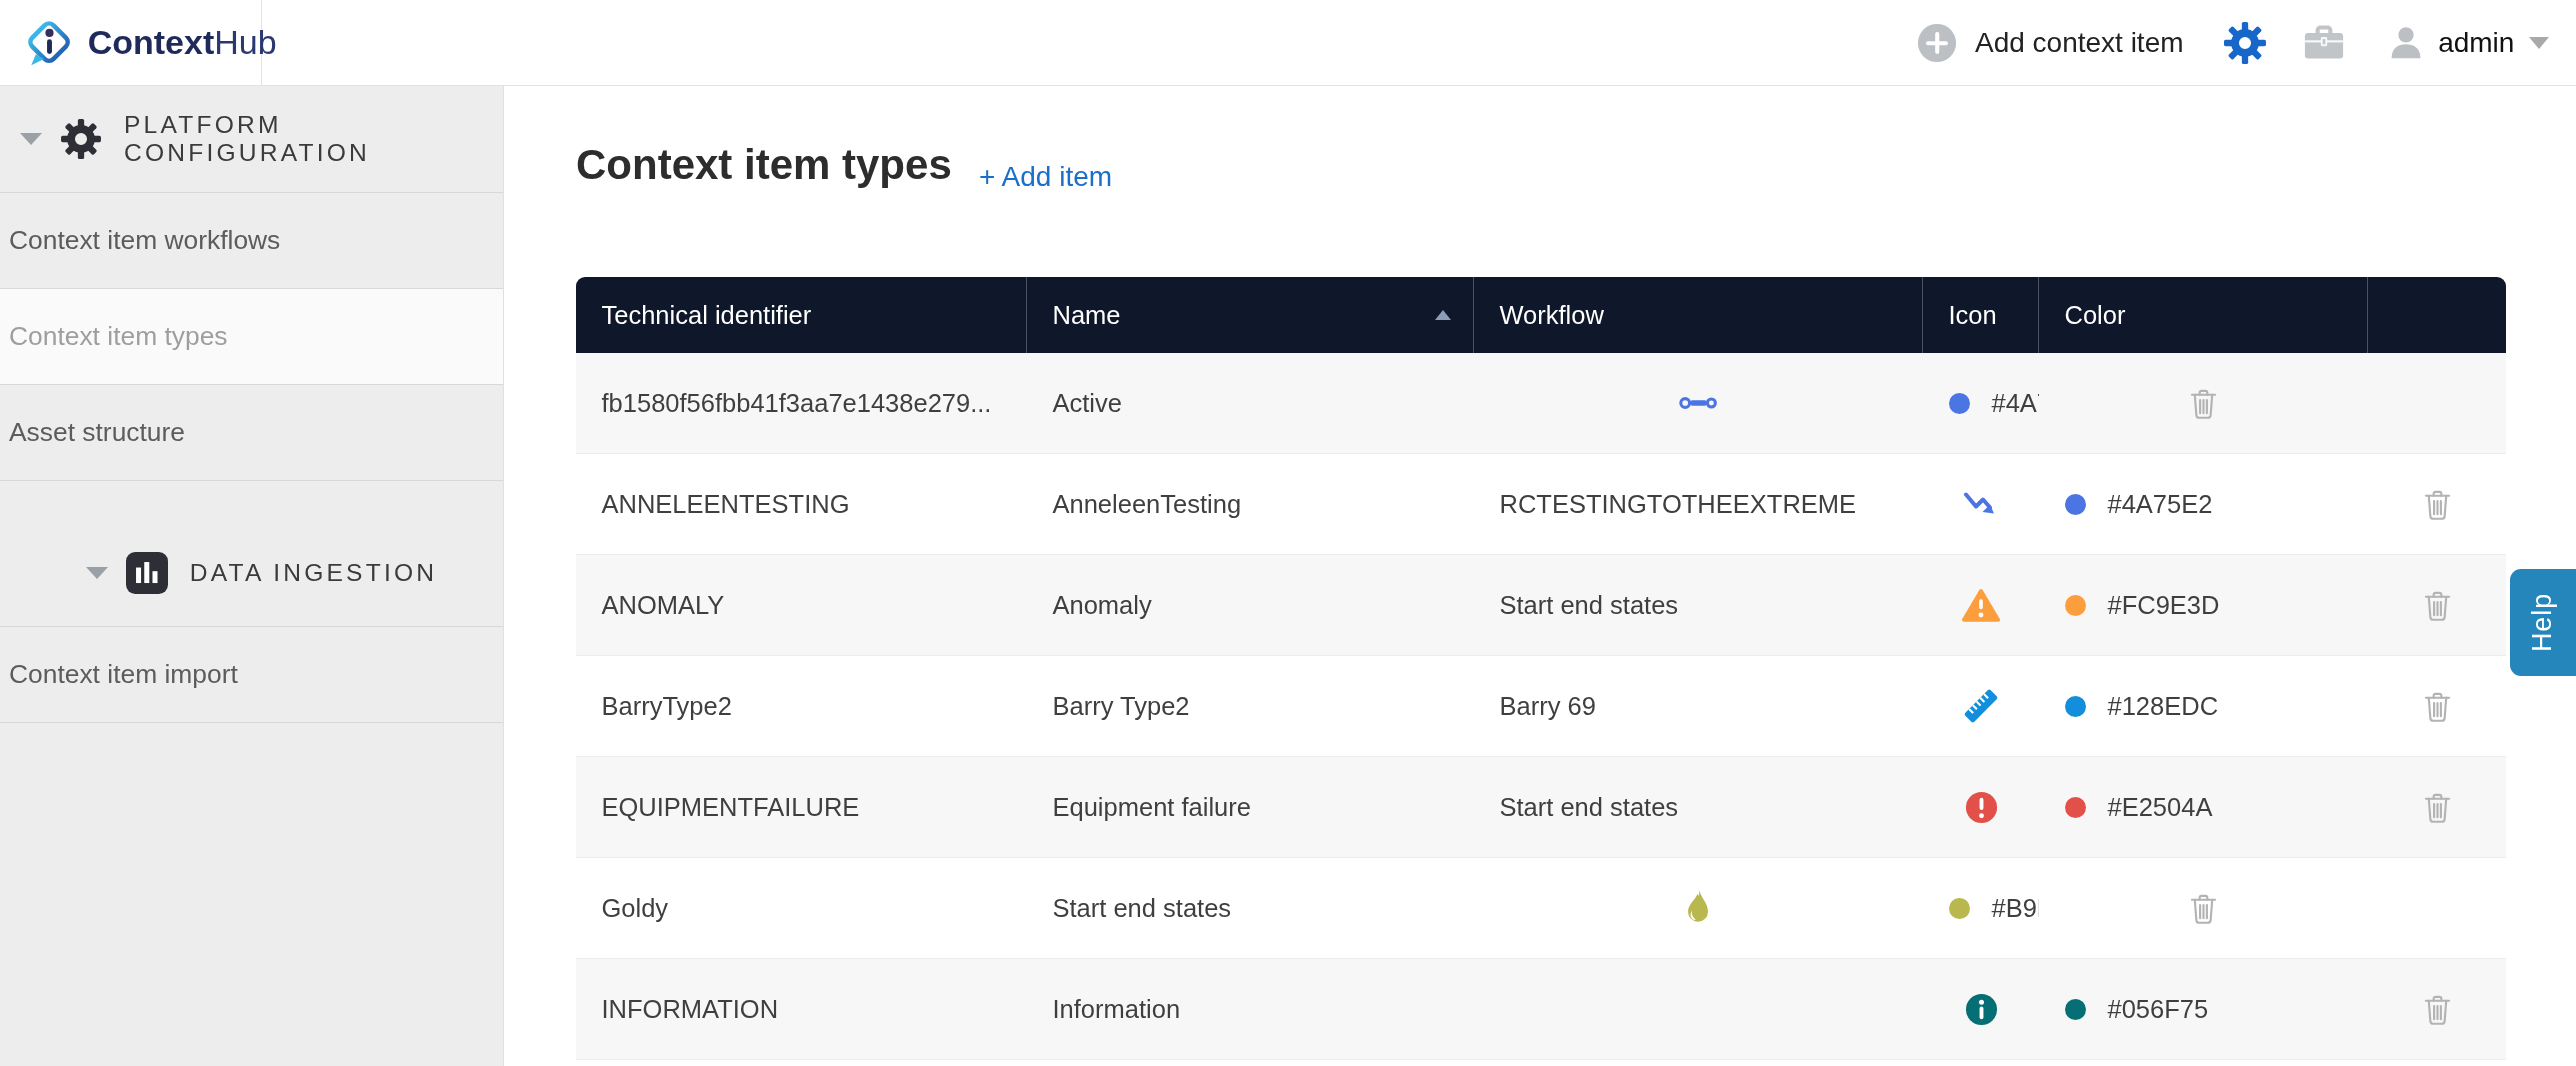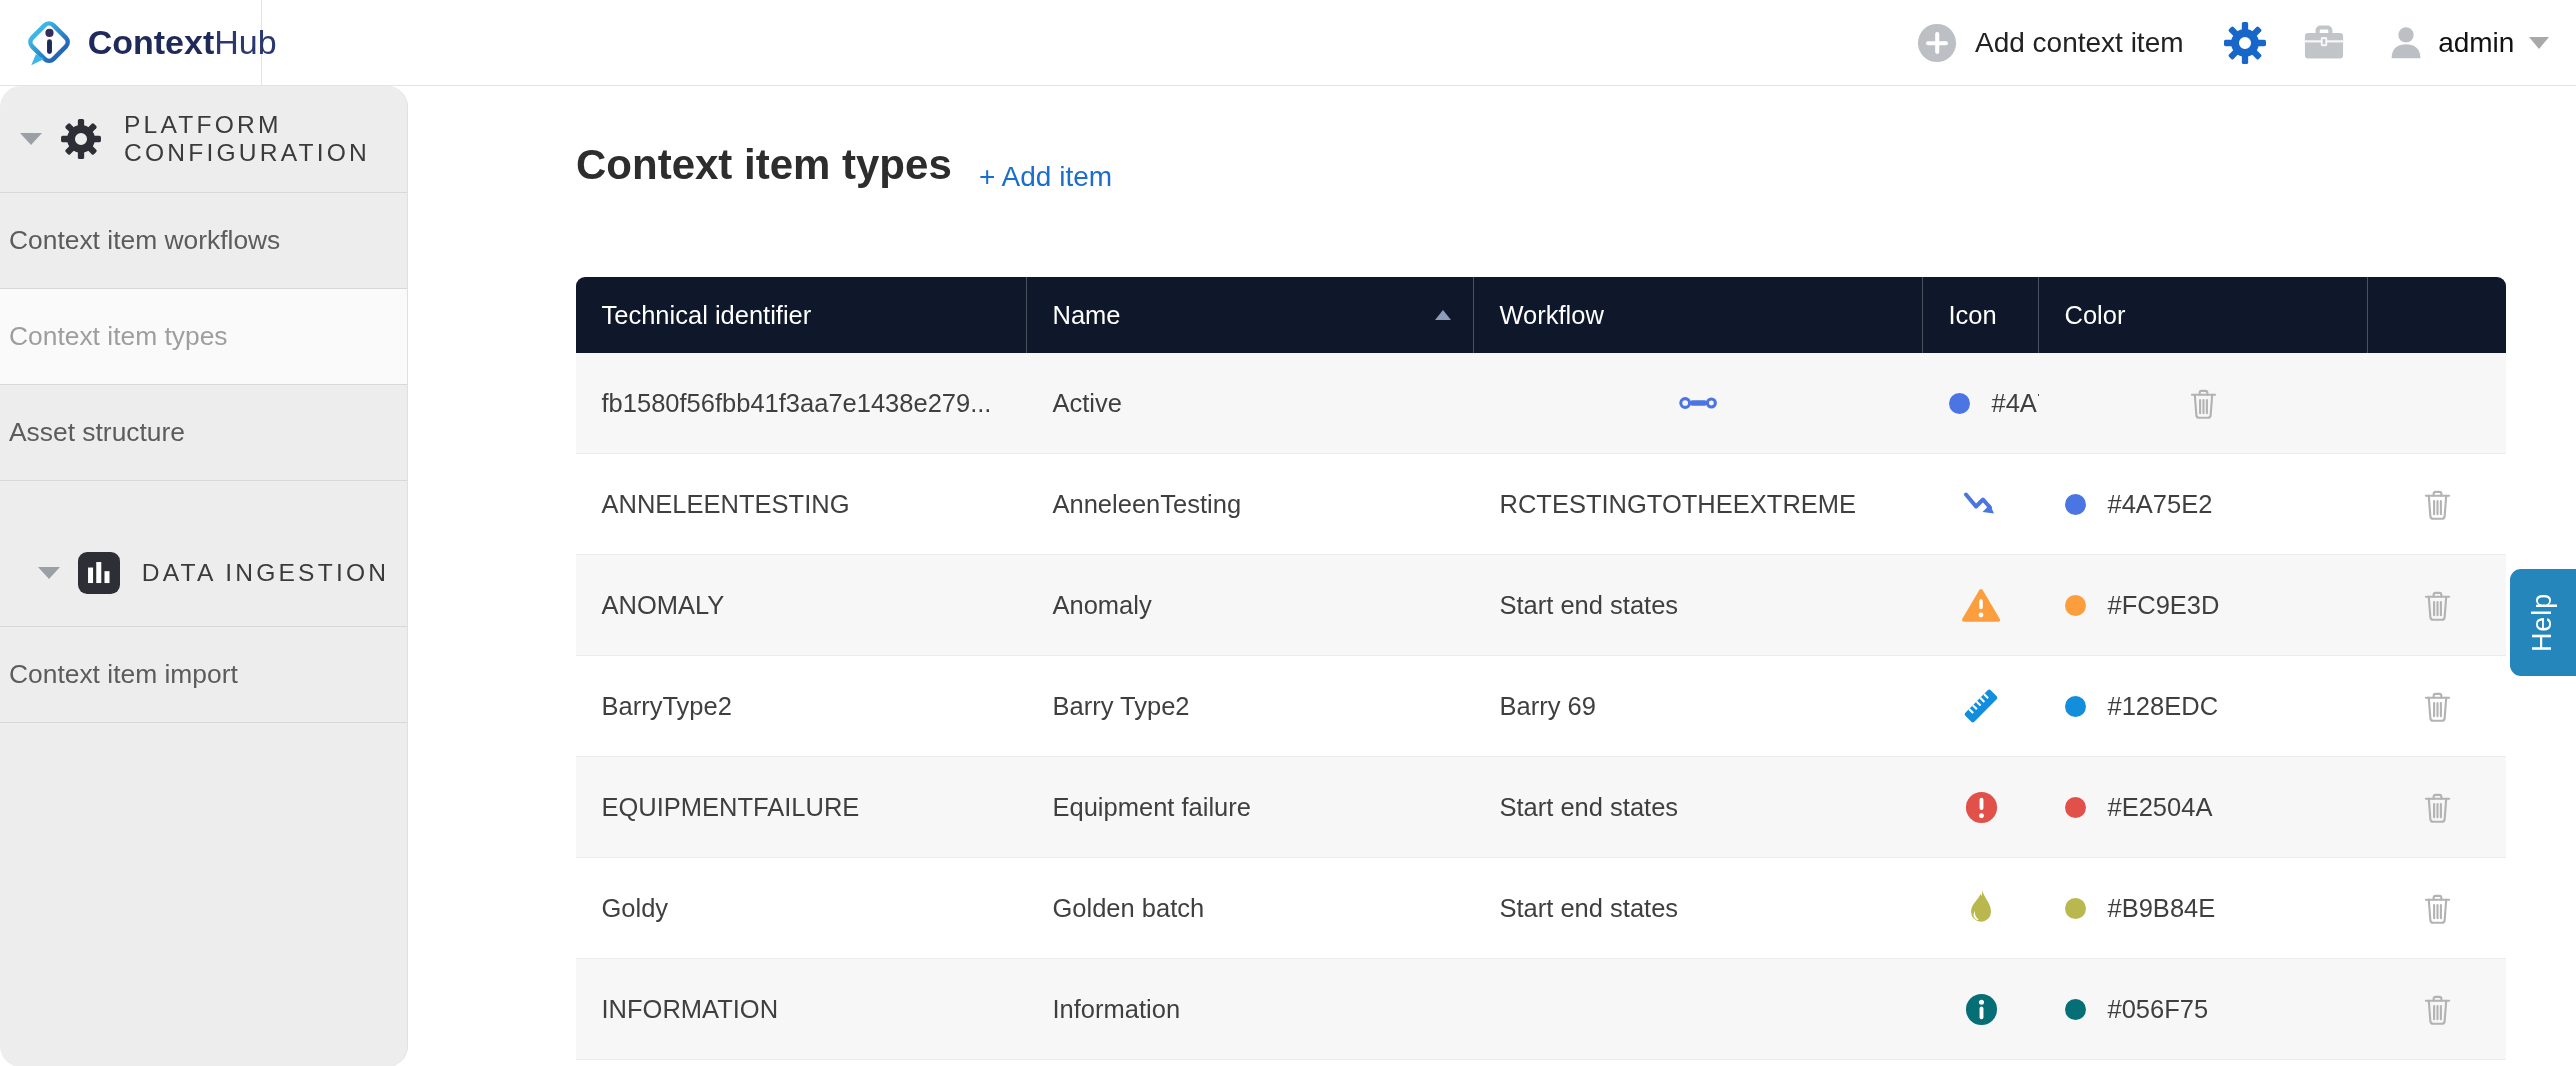--- a/index.html
+++ b/index.html
@@ -20,22 +20,22 @@
   .add-ctx{display:flex;align-items:center;gap:18px;cursor:pointer;}
   .add-ctx-label{font-size:28px;color:#222;}
   .tb-icon{display:flex;align-items:center;justify-content:center;cursor:pointer;}
   .gear-btn{margin-left:40px;}
   .brief-btn{margin-left:36px;}
   .user-group{display:flex;align-items:center;margin-left:42px;cursor:pointer;}
   .user-name{font-size:28px;color:#111;margin-left:14.6px;}
   .caret-down{width:0;height:0;border-left:10px solid transparent;border-right:10px solid transparent;
     border-top:12px solid #a9a9a9;margin-left:14.6px;}
   
-  .sidebar{position:absolute;top:86px;left:0;bottom:0;width:408px;background:#ededed;
-    border-right:0.9px solid #e0e0e0;box-sizing:border-box;border-radius:21px;}
+  .sidebar{position:absolute;top:86px;left:0;bottom:0;width:504px;background:#ededed;
+    border-right:0.9px solid #e0e0e0;box-sizing:border-box;}
   .side-section-header{display:flex;align-items:center;padding-left:20px;box-sizing:border-box;
     border-bottom:0.9px solid #d8d8d8;cursor:pointer;}
   .ssh-1{height:107px;}
   .ssh-2{height:146px;padding-top:38px;justify-content:center;}
   .side-caret{width:0;height:0;border-left:11px solid transparent;border-right:11px solid transparent;
     border-top:12.7px solid #9aa0a5;}
   .section-icon{margin-left:18px;display:flex;align-items:center;}
   .section-label{margin-left:22px;font-size:24.6px;letter-spacing:3.2px;color:#3b3b3b;}
   .side-item{height:95px;display:flex;align-items:center;padding-left:9px;
     font-size:26.4px;color:#5c5c5c;border-bottom:0.9px solid #d8d8d8;cursor:pointer;}
@@ -348,21 +348,20 @@
    <path d="M3 8 H27"></path>
    <path d="M11 8 V6 a2 2 0 0 1 2 -2 h4 a2 2 0 0 1 2 2 v2"></path>
    <path d="M6 8 l1.6 21 a3 3 0 0 0 3 2.8 h8.8 a3 3 0 0 0 3 -2.8 L24 8"></path>
    <path d="M11.5 13.5 v13.5 M15 13.5 v13.5 M18.5 13.5 v13.5"></path>
               </svg>
             </button>
           </div>
         </div>
         <div class="t-row">
           <div class="t-cell">Goldy</div>
-          <div class="t-cell">Golden batch</div>
           <div class="t-cell">Start end states</div>
           <div class="t-cell icon-cell">
             <span style="display: flex;">
               <svg width="31" height="38" viewBox="0 0 32 40">
       <path d="M17 1 C18 9 26 14 26 24 a10.5 10.5 0 0 1 -21 0 C5 16 13 11 15 5 C15.7 7.5 16.5 9 17 1 Z" fill="#B9B84E"></path>
       <path d="M12 33 c-4.5-1.5-5.5-6-3-10 c-0.3 4 1 7 4 9 z" fill="#fff" opacity="0.95"></path>
               </svg>
             </span>
           </div>
           <div class="t-cell">

